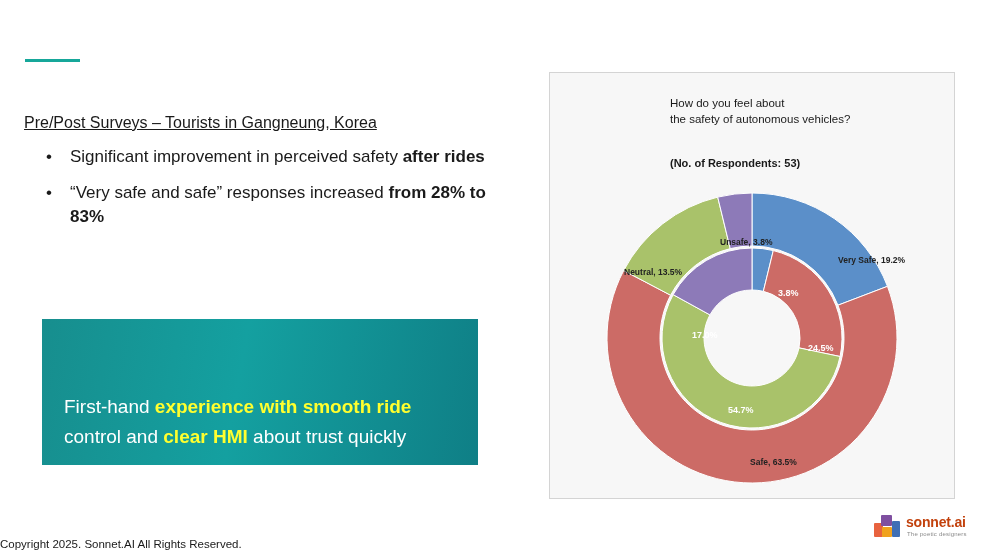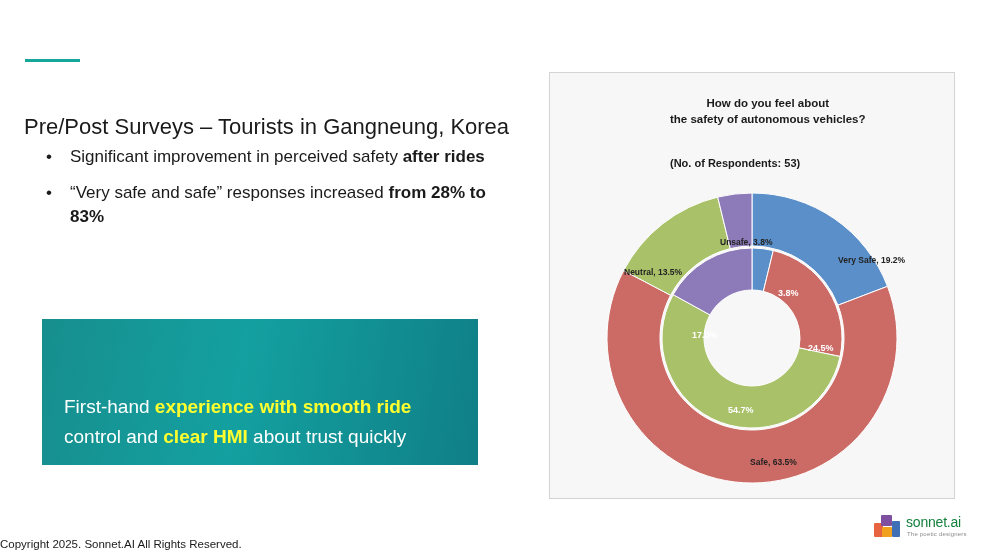--- a/index.html
+++ b/index.html
@@ -36,23 +36,24 @@
     top: 59px;
     width: 55px;
     height: 3px;
     background: #16a79a;
   }
   
   .lead {
     position: absolute;
     left: 24px;
     top: 114px;
-    font-size: 22px;
+    font-size: 16px;
     color: #1a1a1a;
     white-space: nowrap;
+    text-decoration: underline;
   }
   .bullets {
     position: absolute;
     left: 42px;
     top: 145px;
     width: 450px;
   }
   .bullet {
     position: relative;
     padding-left: 28px;
@@ -112,24 +113,23 @@
     width: 404px;
     height: 425px;
     background: #f7f7f7;
     border: 1px solid #d4d4d4;
   }
   .panel-q {
     position: absolute;
     left: 120px;
     top: 22px;
     font-size: 11.5px;
-    font-weight: bold;
+    font-weight: normal;
     color: #1a1a1a;
     line-height: 16px;
-    text-align: center;
   }
   .panel-sub {
     position: absolute;
     left: 120px;
     top: 66px;
     font-size: 11px;
     font-weight: bold;
     color: #1a1a1a;
     line-height: 16px;
   }
@@ -181,22 +181,22 @@
   }
   .logo-sq {
     position: absolute;
     border-radius: 1px;
   }
   .logo-text {
     position: absolute;
     left: 32px;
     top: 2px;
     font-size: 14px;
-    font-weight: normal;
-    color: #15803d;
+    font-weight: bold;
+    color: #c2410c;
     letter-spacing: -0.2px;
   }
   .logo-tag {
     position: absolute;
     left: 33px;
     top: 19px;
     font-size: 6px;
     color: #8a8a8a;
     letter-spacing: 0.2px;
   }

